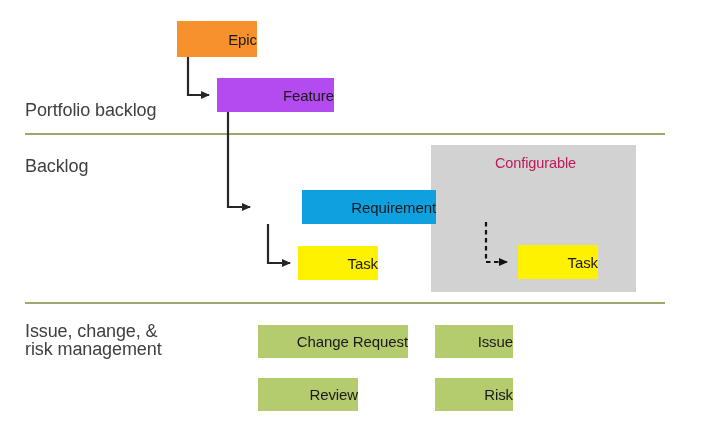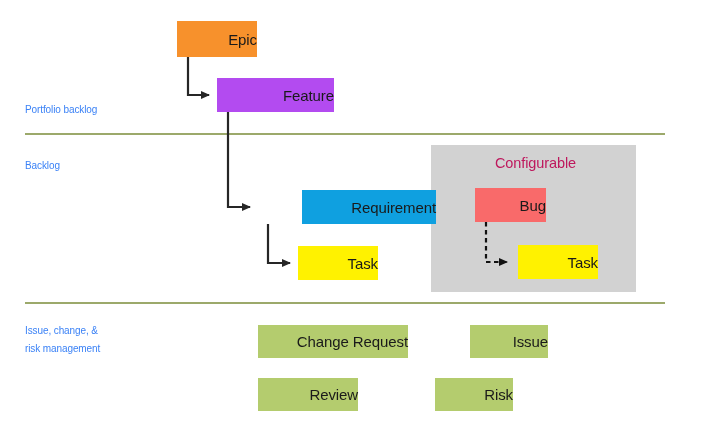--- a/index.html
+++ b/index.html
@@ -36,22 +36,22 @@
     font-family: "Liberation Sans", sans-serif;
     font-size: 15px;
     color: #1a1a1a;
     letter-spacing: -0.1px;
     line-height: 1;
     white-space: nowrap;
   }
   .band-label {
     position: absolute;
     font-family: "Liberation Sans", sans-serif;
-    font-size: 10px;
-    color: #3b82f6;
+    font-size: 18px;
+    color: #404040;
     line-height: 18px;
     white-space: pre-line;
     letter-spacing: -0.1px;
   }
   .group-box {
     position: absolute;
     box-sizing: border-box;
   }
   .group-title {
     position: absolute;
@@ -110,33 +110,30 @@
   </div>
 
   <div class="node" style="left:258px; top:190px; width:134px; height:34px; background:#0FA0E0;margin-left:44px;">
     <span>Requirement</span>
   </div>
 
   <div class="node" style="left:298px; top:246px; width:80px; height:34px; background:#FFF200;">
     <span>Task</span>
   </div>
 
-  <div class="node" style="left:475px; top:188px; width:71px; height:34px; background:#F96A6A;">
-    <span>Bug</span>
-  </div>
 
   <div class="node" style="left:518px; top:245px; width:80px; height:34px; background:#FFF200;">
     <span>Task</span>
   </div>
 
   <div class="node" style="left:258px; top:325px; width:150px; height:33px; background:#B4CC6E;">
     <span>Change Request</span>
   </div>
 
-  <div class="node" style="left:435px; top:325px; width:78px; height:33px; background:#B4CC6E;margin-left:35px;">
+  <div class="node" style="left:435px; top:325px; width:78px; height:33px; background:#B4CC6E;">
     <span>Issue</span>
   </div>
 
   <div class="node" style="left:258px; top:378px; width:100px; height:33px; background:#B4CC6E;">
     <span>Review</span>
   </div>
 
   <div class="node" style="left:435px; top:378px; width:78px; height:33px; background:#B4CC6E;">
     <span>Risk</span>
   </div>

